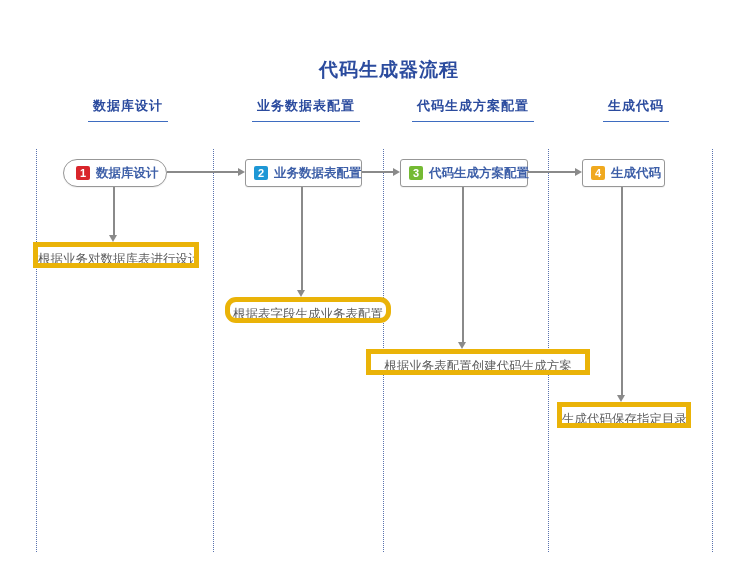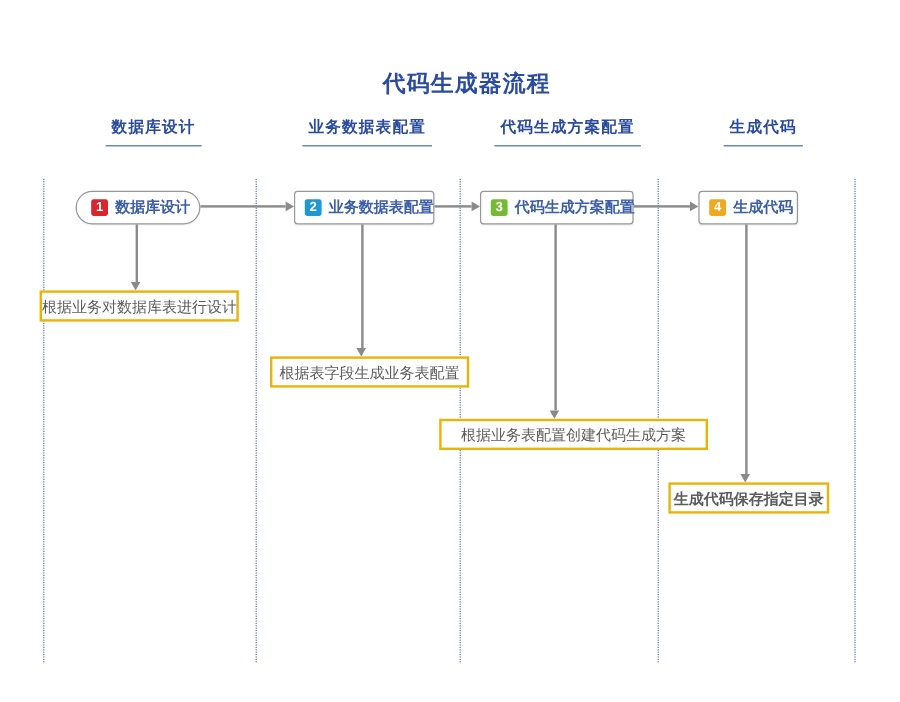--- a/index.html
+++ b/index.html
@@ -27,21 +27,21 @@
     font-size:12.5px;color:#3d5fa8;font-weight:bold;white-space:nowrap;
     box-shadow:0 1px 1px rgba(0,0,0,0.06);
   }
   .node.pill{border-radius:14px;padding-left:12px;}
   .badge{
     width:14px;height:14px;border-radius:2px;flex:0 0 auto;
     color:#ffffff;font-size:11px;font-weight:bold;line-height:14px;text-align:center;
   }
   .note{
     position:absolute;box-sizing:border-box;height:26px;line-height:24px;
-    border:2px solid #eab308;background:#ffffff;color:#5c5c5c;
+    border:5px solid #eab308;background:#ffffff;color:#5c5c5c;
     font-size:12.5px;text-align:center;white-space:nowrap;overflow:hidden;
   }
   .harrow{position:absolute;height:2px;background:#8a8a8a;}
   .harrow-head{
     position:absolute;width:0;height:0;
     border-top:4.5px solid transparent;border-bottom:4.5px solid transparent;
     border-left:7px solid #8a8a8a;
   }
   .varrow{position:absolute;width:2px;background:#8a8a8a;}
   .varrow-head{
@@ -95,17 +95,17 @@
   <div class="varrow" style="left:113px;top:163px;height:48px;"></div>
   <div class="varrow-head" style="left:109px;top:211px;"></div>
   <div class="varrow" style="left:301px;top:163px;height:103px;"></div>
   <div class="varrow-head" style="left:297px;top:266px;"></div>
   <div class="varrow" style="left:462px;top:163px;height:155px;"></div>
   <div class="varrow-head" style="left:458px;top:318px;"></div>
   <div class="varrow" style="left:621px;top:163px;height:208px;"></div>
   <div class="varrow-head" style="left:617px;top:371px;"></div>
 
   <div class="note" style="left:33px;top:218px;width:166px;">根据业务对数据库表进行设计</div>
-  <div class="note" style="left:225px;top:273px;width:166px;">根据表字段生成业务表配置</div>
+  <div class="note" style="left:225px;top:273px;width:166px;border-radius:11px;">根据表字段生成业务表配置</div>
   <div class="note" style="left:366px;top:325px;width:224px;">根据业务表配置创建代码生成方案</div>
-  <div class="note" style="left:557px;top:378px;width:134px;font-weight:bold;">生成代码保存指定目录</div>
+  <div class="note" style="left:557px;top:378px;width:134px;">生成代码保存指定目录</div>
 
 </div>
 
 </body></html>

